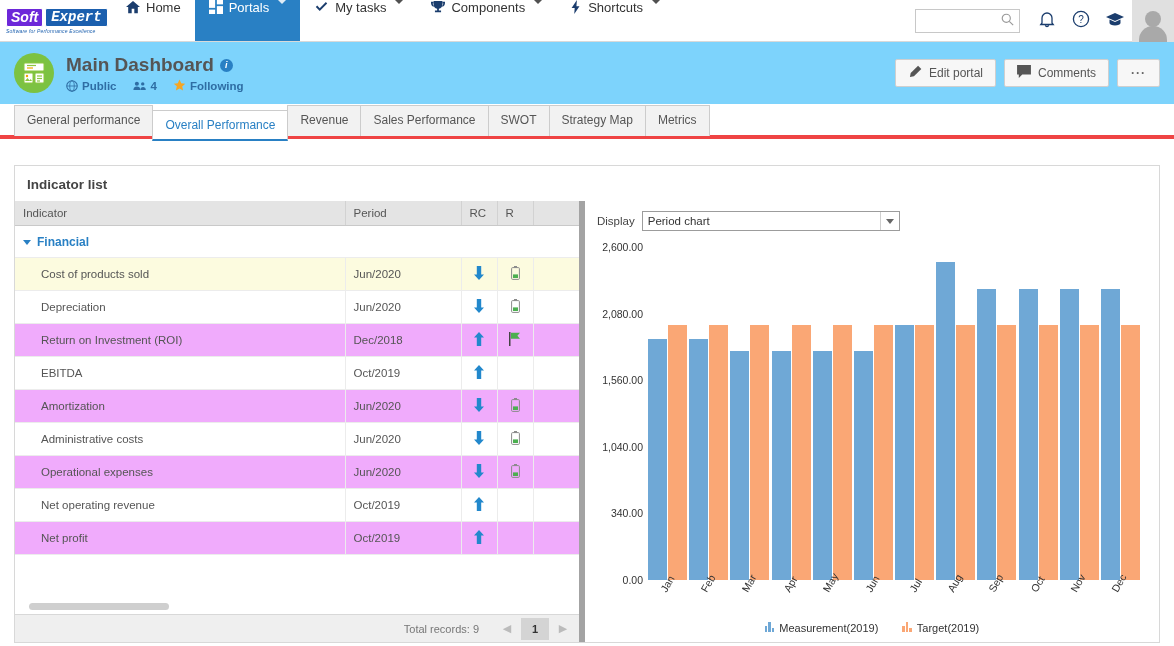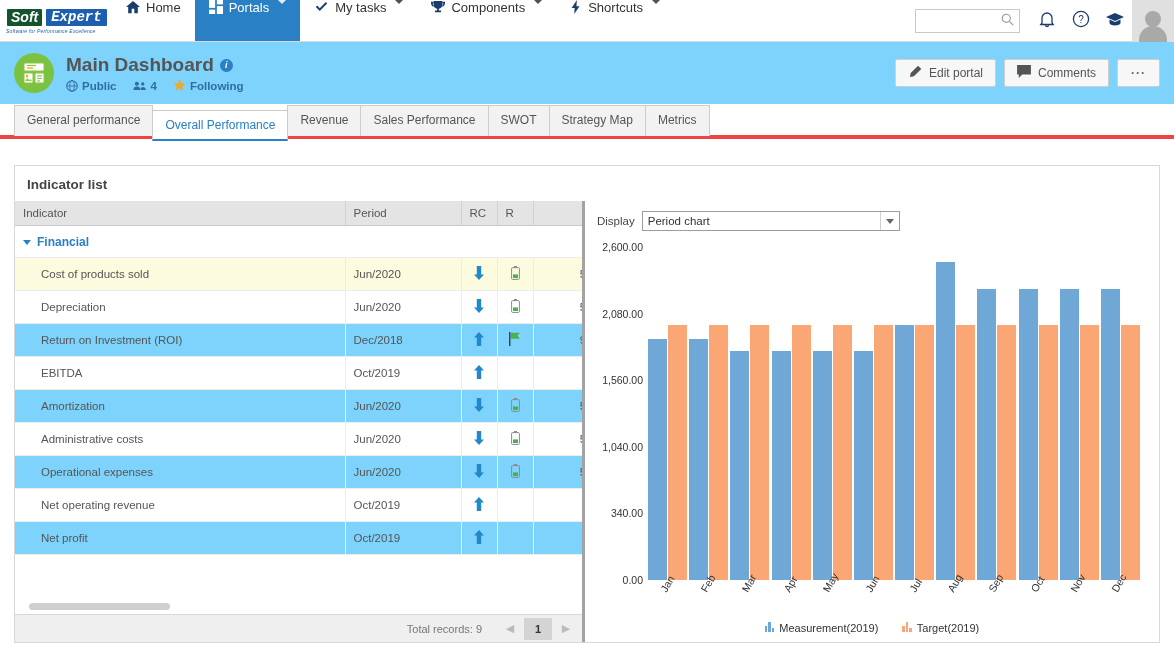--- a/index.html
+++ b/index.html
@@ -10,21 +10,21 @@
     font-size:12px; color:#333; background:#fff;
     overflow:hidden;
   }
 
   
   .topnav { height:42px; background:#fff; display:flex; align-items:stretch;
             border-bottom:1px solid #d9d9d9; position:relative; }
   .logo { width:112px; display:flex; align-items:center; padding-left:6px; }
   .logo-box { display:flex; flex-direction:column; }
   .logo-row { display:flex; height:19px; }
-  .logo-soft { background:#14532d; color:#fff; font-weight:bold; font-style:italic;
+  .logo-soft { background:#6d28d9; color:#fff; font-weight:bold; font-style:italic;
                font-size:14px; padding:0 4px; display:flex; align-items:center;
                border:1px solid #fff; border-radius:2px; }
   .logo-expert { background:#1b5fae; color:#fff; font-weight:bold; font-style:italic;
                  font-size:14px; padding:0 5px; display:flex; align-items:center;
                  margin-left:2px; border:1px solid #fff; border-radius:2px;font-family:Liberation Mono, monospace; }
   .logo-tag { font-size:5px; color:#1b5fae; letter-spacing:.2px; margin-top:1px;
               font-style:italic; }
 
   .navitem { display:flex; align-items:flex-start; gap:6px; padding:0 14px; cursor:pointer;
              font-size:13px; color:#333; }
@@ -73,35 +73,35 @@
          cursor:pointer; position:relative; top:1px; }
   .tab.active { background:#fff; color:#2980c4; border-bottom:2px solid #2980c4;
                 top:6px; }
 
   
   .panel { margin:26px 14px 0 14px; border:1px solid #d8d8d8; background:#fff;
            height:478px; display:flex; flex-direction:column; }
   .panel-title { font-size:13.5px; font-weight:bold; color:#444; padding:11px 12px 9px 12px; }
   .panel-body { display:flex; flex:1; min-height:0; }
 
-  .left { width:570px; border-right:3px solid #a3a3a3; display:flex;
+  .left { width:570px; border-right:6px solid #a3a3a3; display:flex;
           flex-direction:column; }
   .tbl-wrap { flex:1; overflow:hidden; position:relative; }
   table { border-collapse:collapse; width:100%; font-size:11.5px; table-layout:fixed; }
   thead th { background:#e4e4e4; color:#555; font-weight:normal; text-align:left;
              padding:6px 8px; border-bottom:1px solid #c9c9c9;
              border-right:1px solid #d2d2d2; height:22px; }
   thead th.num { text-align:right; }
   tbody td { padding:8px; border-bottom:1px solid #ececec;
              border-right:1px solid #ececec; color:#555; height:32px;
              white-space:nowrap; overflow:hidden; text-overflow:ellipsis; }
   tbody td.num { text-align:right; }
   tbody td.ctr { text-align:center; }
   tr.grp td { color:#2980c4; font-weight:bold; border-right:none; font-size:12px; }
-  tr.alt { background:#7dd3fc; }
+  tr.alt { background:#f0abfc; }
   tr.hl { background:#fcfbdf; }
   .tri { display:inline-block; border-left:4px solid transparent;
          border-right:4px solid transparent; border-top:5px solid #2980c4;
          margin-right:6px; vertical-align:middle; }
   .ind-pad { padding-left:26px !important; }
 
   .hscroll { height:14px; background:#fff; padding:3px 10px 0 14px; }
   .hscroll .bar { height:7px; background:#cfcfcf; border-radius:4px; width:26%; }
   .tfoot { background:#efefef; border-top:1px solid #d8d8d8; height:28px;
            display:flex; align-items:center; justify-content:flex-end;

